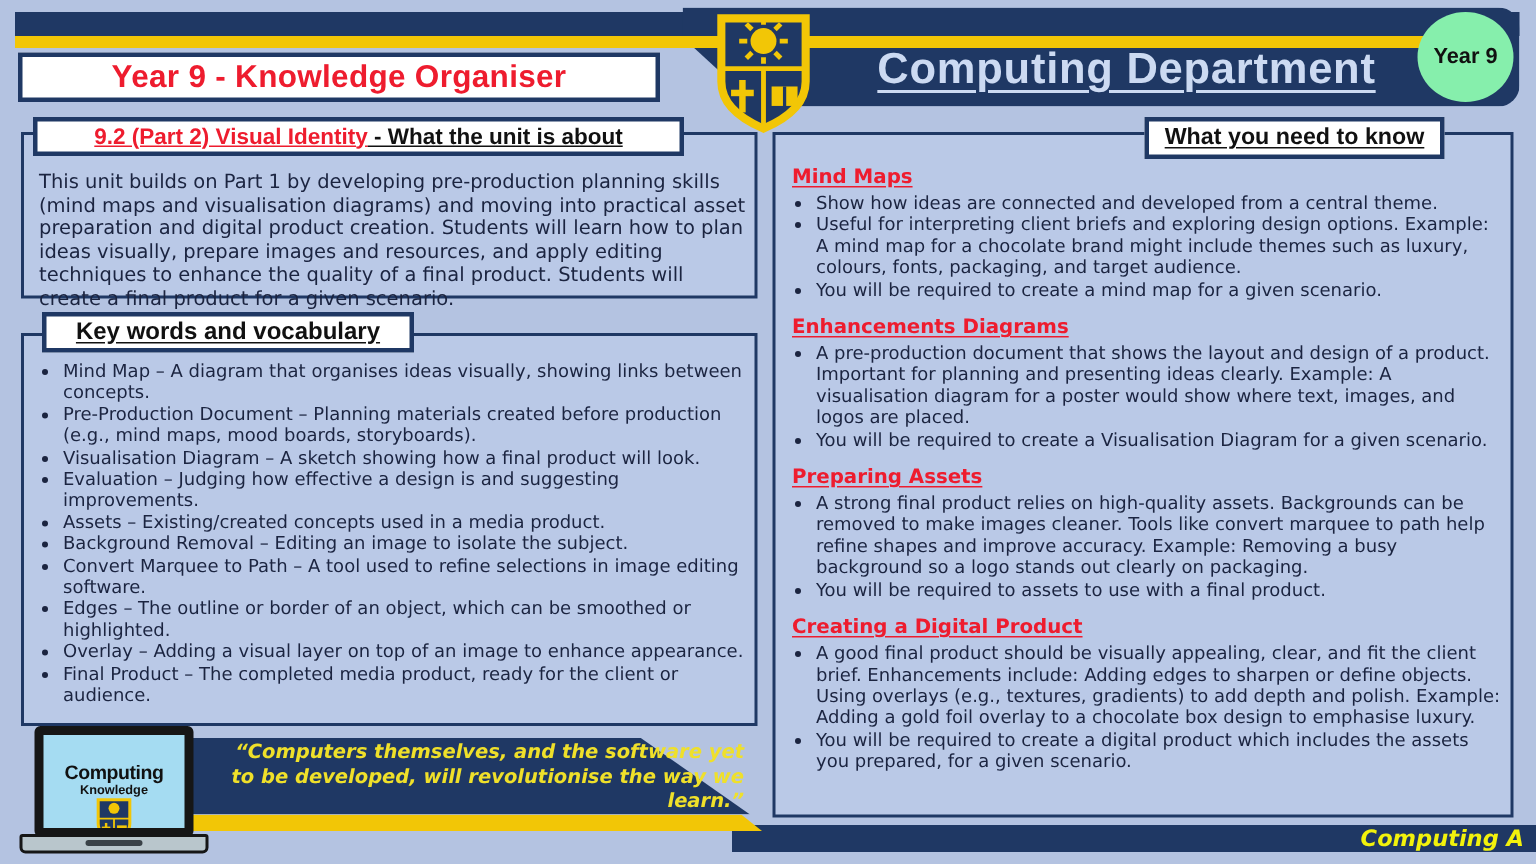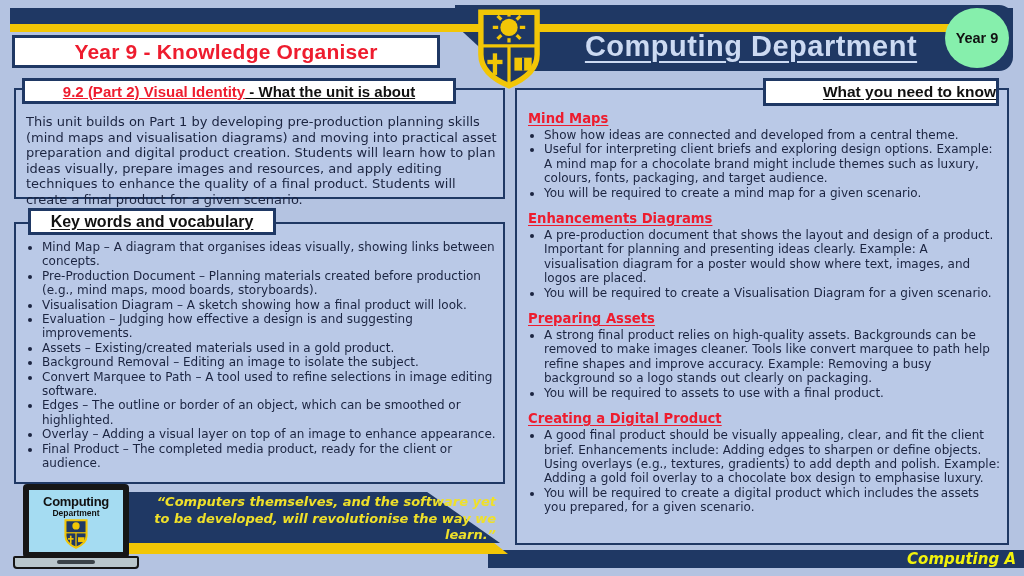--- a/index.html
+++ b/index.html
@@ -50,21 +50,21 @@
     font-family:"Liberation Sans", sans-serif;
     z-index:6;
   }
   .main-title-box { left:12px; top:35px; width:428px; height:33px; }
   .main-title-box span { color:#ee1c2e; font-size:21px; font-weight:bold; letter-spacing:0.2px; }
   .unit-header-box { left:22px; top:78px; width:434px; height:26px; font-size:15px; font-weight:bold; }
   .unit-header-box .red-part { color:#ee1c2e; text-decoration:underline; }
   .unit-header-box .black-part { color:#111; text-decoration:underline; white-space:pre; }
   .keywords-header-box { left:28px; top:208px; width:248px; height:27px; font-size:16px; font-weight:bold; }
   .keywords-header-box span, .know-header-box span { color:#111; text-decoration:underline; text-underline-offset:2px; }
-  .know-header-box { left:763px; top:78px; width:236px; height:28px; font-size:15.5px; font-weight:bold;justify-content:flex-end; }
+  .know-header-box { left:763px; top:78px; width:200px; height:28px; font-size:15.5px; font-weight:bold; }
 
   
   .bluebox { background:#bac9e7; border:2.5px solid #1f3864; z-index:4; }
   .unit-box { left:14px; top:88px; width:491px; height:111px; }
   .unit-box .desc { position:absolute; left:10px; top:24px; width:472px; font-size:13px; line-height:15.6px; color:#1b2440; }
   .keywords-box { left:14px; top:222px; width:491px; height:262px; }
   .keywords-box ul { position:absolute; left:10px; top:16px; width:474px; padding-left:16px; }
   .keywords-box li, .know-box li { font-size:12px; line-height:14.4px; color:#1b2440; }
   .know-box { left:515px; top:88px; width:494px; height:457px; }
   .know-content { position:absolute; left:11px; top:21px; width:474px; }
@@ -104,21 +104,21 @@
   }
   .bottom-bar span { font-size:15px; font-weight:bold; font-style:italic; color:#f2f20c; }
 
   
   .laptop { left:13px; top:484px; width:126px; height:88px; z-index:7; }
   .laptop-screen {
     position:absolute; left:10px; top:0; width:106px; height:74px;
     background:#a5dcf2; border:6px solid #161616; border-radius:4px;
     text-align:center; overflow:hidden;
   }
-  .laptop-screen .lg-title { font-family:"Liberation Sans", sans-serif; font-weight:800; font-size:13px; color:#111; line-height:14px; margin-top:5px; letter-spacing:-0.3px; }
+  .laptop-screen .lg-title { font-family:"Liberation Sans", sans-serif; font-weight:800; font-size:13px; color:#111; line-height:14px; margin-top:18px; letter-spacing:-0.3px; }
   .laptop-screen .lg-sub { font-family:"Liberation Sans", sans-serif; font-weight:800; font-size:8.5px; color:#111; line-height:9px; }
   .laptop-screen svg { margin-top:1px; }
   .laptop-base {
     position:absolute; left:0; top:72px; width:126px; height:13px;
     background:#b9c6cc; border:2.5px solid #161616; border-radius:2px 2px 4px 4px;
   }
   .laptop-base .slot { margin:2px auto 0; width:38px; height:4px; background:#3a4248; border-radius:2px; }
 </style>
 </head>
 <body>
@@ -165,21 +165,21 @@
     <span class="black-part"> - What the unit is about</span>
 </div>
 
 <div class="abs bluebox keywords-box">
   <ul>
 
   <li>Mind Map – A diagram that organises ideas visually, showing links between concepts.</li>
       <li>Pre-Production Document – Planning materials created before production (e.g., mind maps, mood boards, storyboards).</li>
       <li>Visualisation Diagram – A sketch showing how a final product will look.</li>
       <li>Evaluation – Judging how effective a design is and suggesting improvements.</li>
-      <li>Assets – Existing/created materials used in a gold product.</li>
+      <li>Assets – Existing/created concepts used in a media product.</li>
       <li>Background Removal – Editing an image to isolate the subject.</li>
       <li>Convert Marquee to Path – A tool used to refine selections in image editing software.</li>
       <li>Edges – The outline or border of an object, which can be smoothed or highlighted.</li>
       <li>Overlay – Adding a visual layer on top of an image to enhance appearance.</li>
       <li>Final Product – The completed media product, ready for the client or audience.</li>
     </ul>
 </div>
 <div class="abs whitebox keywords-header-box">
   <span>Key words and vocabulary</span>
 </div>
@@ -229,21 +229,21 @@
 <div class="abs quote-stripe"></div>
 <div class="abs quote-text">“Computers themselves, and the software yet to be developed, will revolutionise the way we learn.”</div>
 
 <div class="abs bottom-bar">
   <span>Computing A</span>
 </div>
 
 <div class="abs laptop">
   <div class="laptop-screen">
     <div class="lg-title">Computing</div>
-    <div class="lg-sub">Department</div>
+    <div class="lg-sub">Knowledge</div>
     <svg width="26" height="30" viewBox="0 0 64 74">
       <path d="M6 3 H58 V42 Q58 60 32 71 Q6 60 6 42 Z" fill="#1f3864" stroke="#f2c606" stroke-width="5"></path>
       <line x1="6" y1="34" x2="58" y2="34" stroke="#f2c606" stroke-width="3"></line>
       <line x1="32" y1="34" x2="32" y2="69" stroke="#f2c606" stroke-width="3"></line>
       <circle cx="32" cy="17" r="9" fill="#f2c606"></circle>
       <rect x="17" y="41" width="4" height="20" fill="#f2c606"></rect>
       <rect x="12" y="47" width="14" height="4" fill="#f2c606"></rect>
       <rect x="37" y="45" width="16" height="12" fill="#f2c606"></rect>
     </svg>
   </div>

